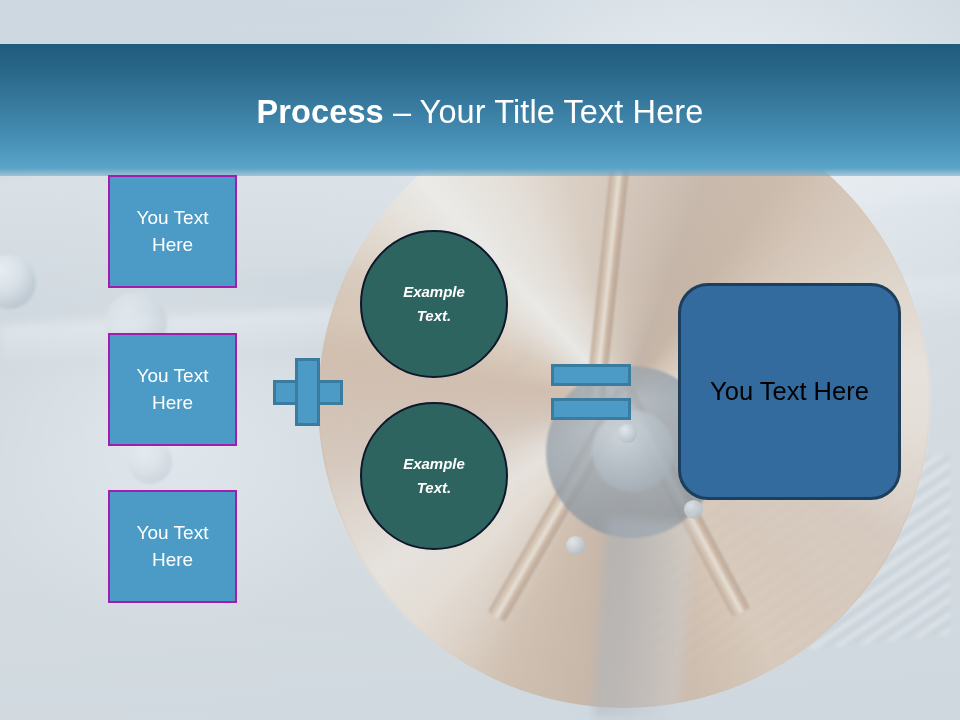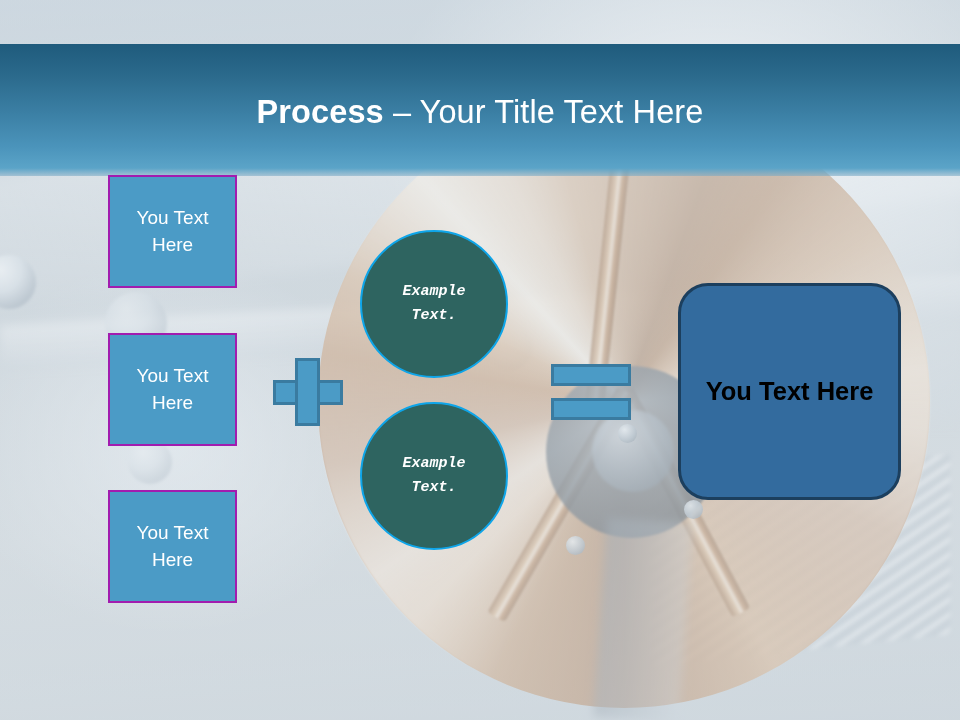--- a/index.html
+++ b/index.html
@@ -210,31 +210,30 @@
     position: absolute; left: 25px; top: 25px; width: 19px; height: 19px;
     background: #4b9bc6;
   }
 
   
   .circ {
     position: absolute;
     width: 148px; height: 148px;
     border-radius: 50%;
     background: #2e6460;
-    border: 2px solid #0ea5e9;
+    border: 2px solid #0f172a;
     display: flex;
     align-items: center;
     justify-content: center;
     text-align: center;
     color: #ffffff;
     font-size: 15px;
     font-weight: 700;
     font-style: italic;
     line-height: 1.62;
-    font-family: Liberation Mono, monospace;
   }
   .circ.c1 { left: 360px; top: 230px; }
   .circ.c2 { left: 360px; top: 402px; }
 
   
   .equals { position: absolute; left: 551px; top: 364px; width: 80px; height: 56px; }
   .equals .bar {
     position: absolute; left: 0; width: 80px; height: 22px;
     background: #4b9bc6;
     border: 3px solid #3a7ba0;
@@ -249,21 +248,21 @@
     width: 223px; height: 217px;
     background: #336b9e;
     border: 3px solid #1c3f5e;
     border-radius: 30px;
     display: flex;
     align-items: center;
     justify-content: center;
     text-align: center;
     color: #000000;
     font-size: 25.5px;
-    font-weight: 700;
+    font-weight: 400;
     white-space: nowrap;
   }
 </style>
 </head>
 <body>
 
 <div id="slide">
 
   <div class="photo">
     <div class="photo-base"></div>

